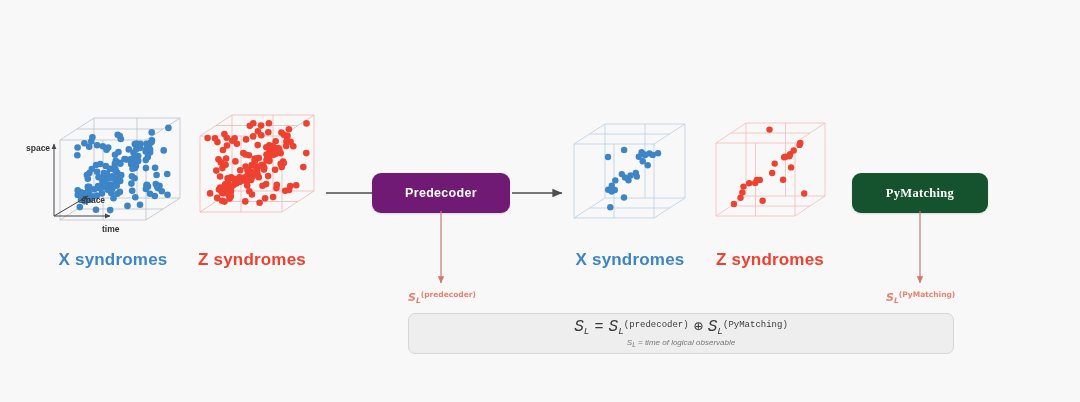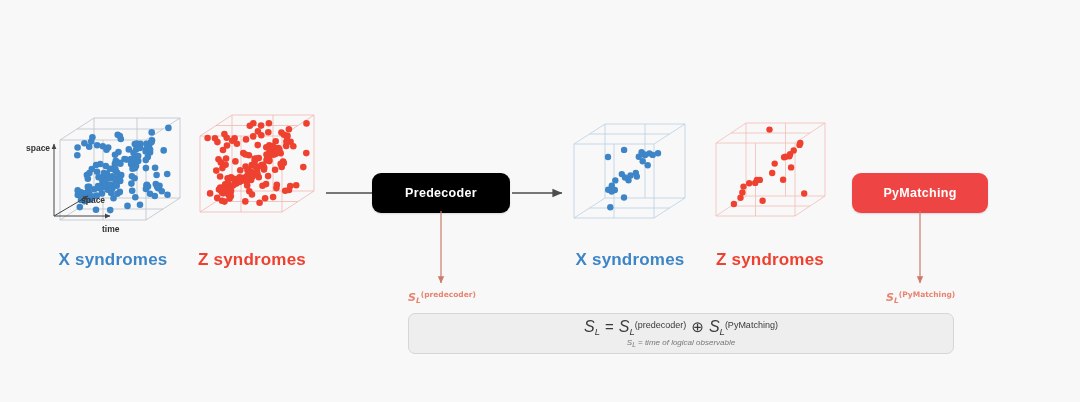--- a/index.html
+++ b/index.html
@@ -44,36 +44,36 @@
     align-items: center;
     justify-content: center;
     border-radius: 9px;
     color: #ffffff;
     font-size: 12.5px;
     font-weight: bold;
     letter-spacing: .3px;
     box-shadow: 0 1px 2px rgba(0,0,0,.13);
     cursor: pointer;
   }
-  #predecoder-box { background: #000000; }
-  #pymatching-box { background: #ef4444; }
+  #predecoder-box { background: #701a75; }
+  #pymatching-box { background: #14532d; font-family: Liberation Serif, serif; }
 
   
   #formula-panel {
     position: absolute;
     background: #eeeeee;
     border: 1px solid #d6d6d6;
     border-radius: 7px;
     display: flex;
     flex-direction: column;
     align-items: center;
     justify-content: center;
   }
   .formula-main {
-    font-family: Liberation Sans, sans-serif;
+    font-family: Liberation Mono, monospace;
     font-size: 15px;
     color: #3a3a3a;
     white-space: nowrap;
     line-height: 1;
   }
   .formula-main .sym {
     font-style: italic;
     font-size: 16px;
   }
   .formula-main sub {

